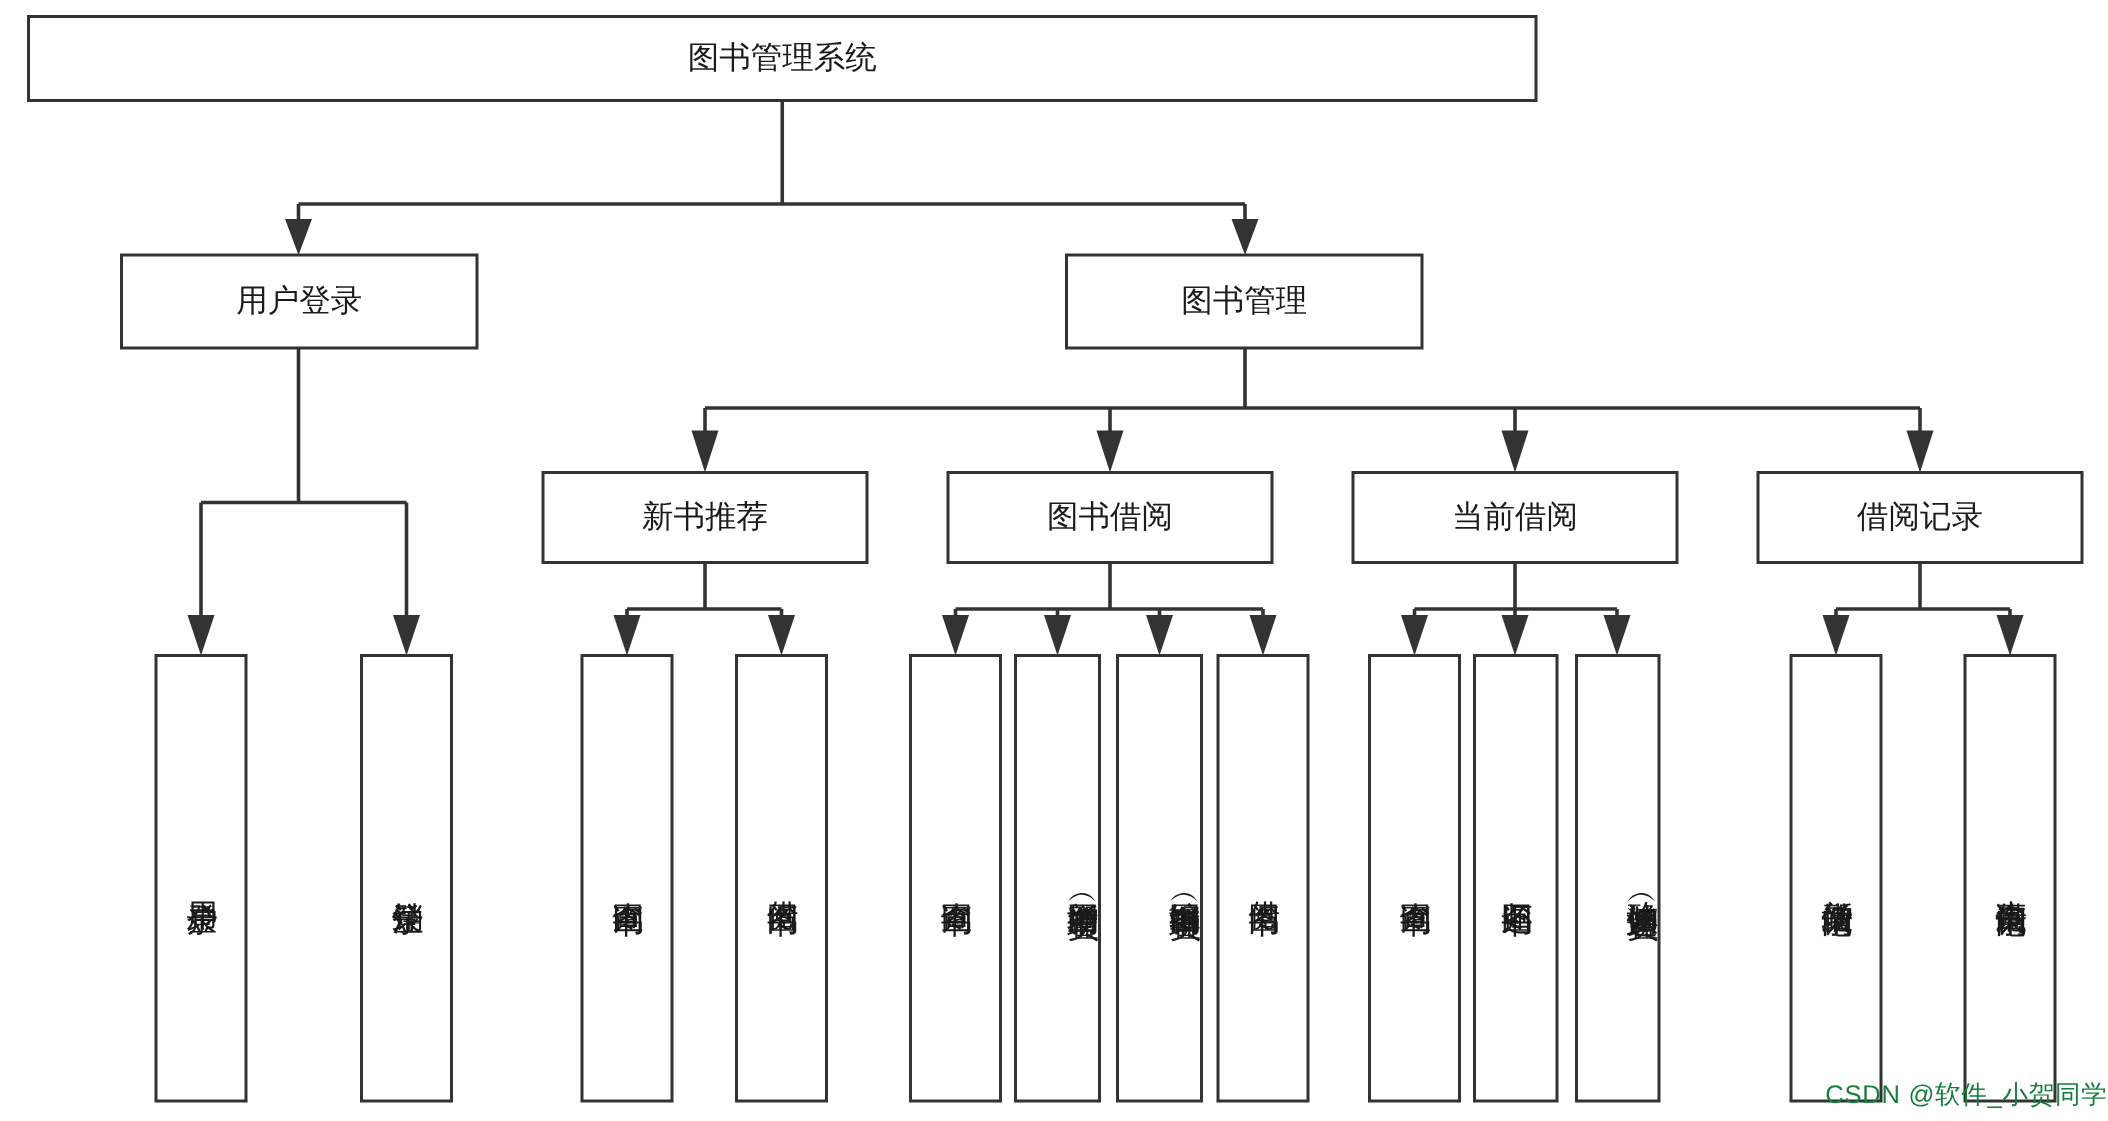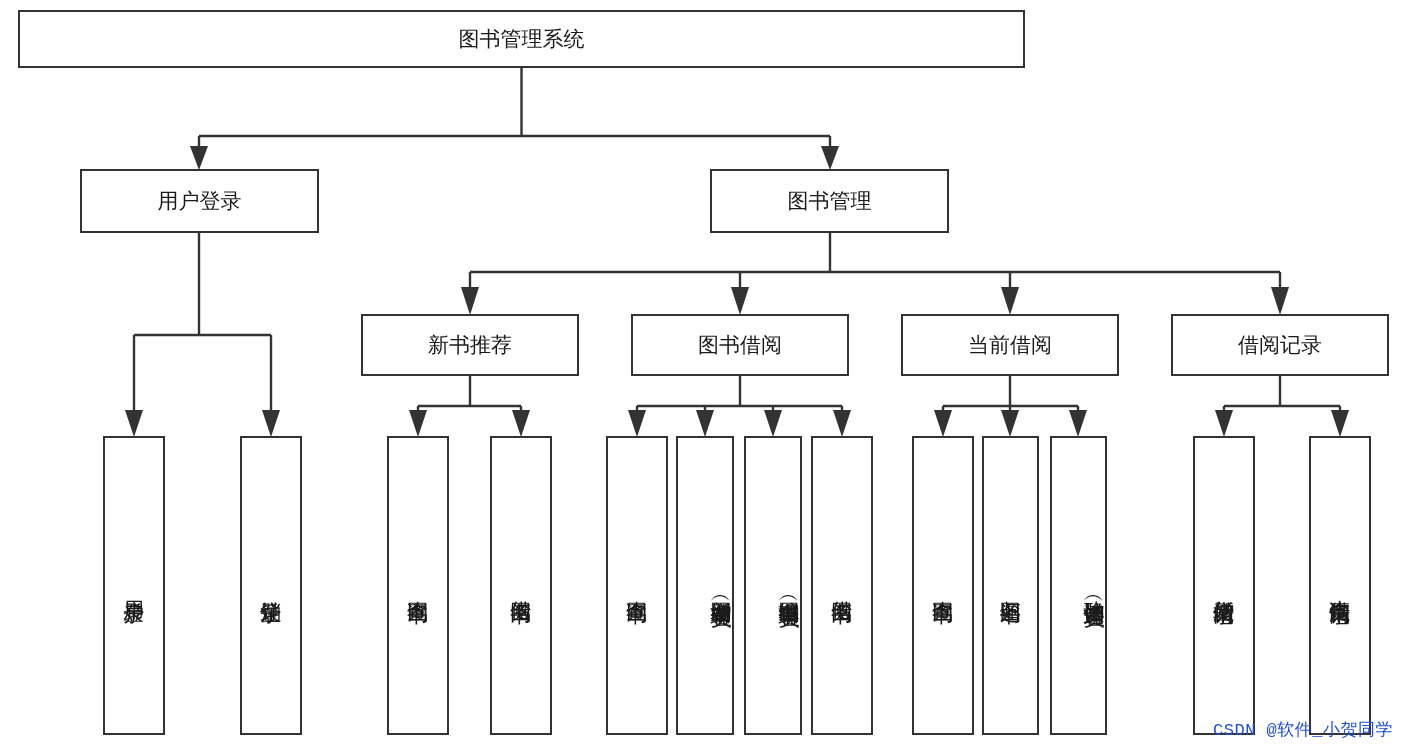--- a/index.html
+++ b/index.html
@@ -60,25 +60,25 @@
     font-family: "Liberation Sans", sans-serif;
     font-size: 21px;
     line-height: 1.12;
     color: #1a1a1a;
     letter-spacing: 1px;
     white-space: nowrap;
     pointer-events: none;
   }
   .watermark {
     position: absolute;
-    right: 12px;
+    right: 0;
     bottom: 6px;
-    font-family: Liberation Mono, monospace;
+    font-family: Liberation Sans, sans-serif;
     font-size: 17px;
-    color: #1d4ed8;
+    color: #15803d;
     letter-spacing: 0.5px;
     white-space: nowrap;
   }
 </style>
 </head>
 <body>
 
 <div id="diagram-root">
 
   <svg id="tree-svg" viewBox="0 0 1405 747" xmlns="http://www.w3.org/2000/svg">

